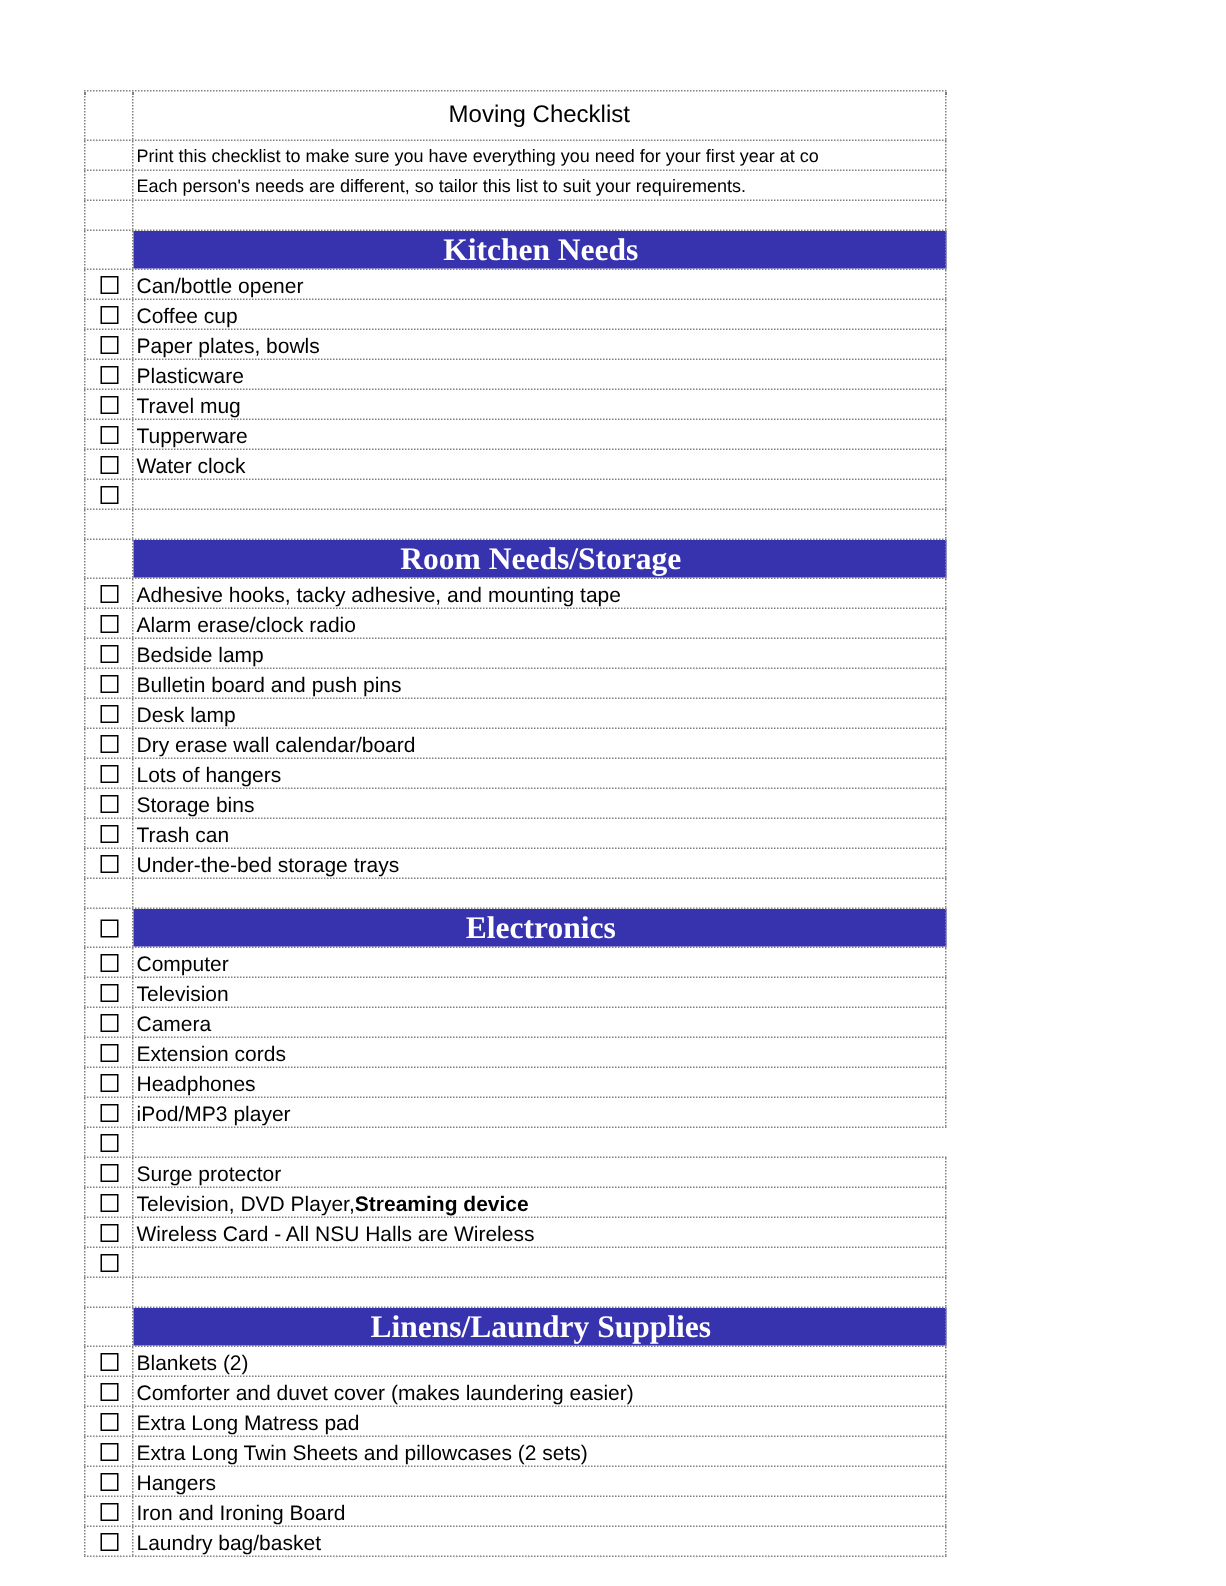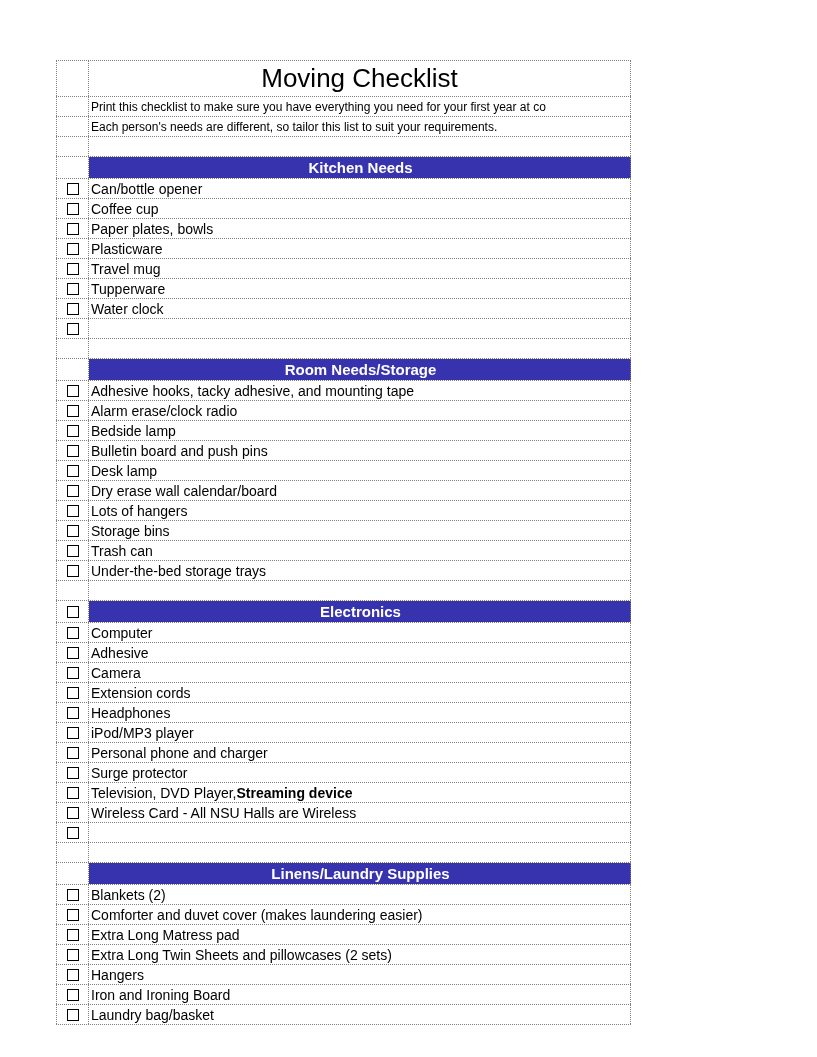--- a/index.html
+++ b/index.html
@@ -39,42 +39,43 @@
     min-height: 19px;
     padding-left: 2px;
     display: flex;
     align-items: center;
     border-right: 1px dotted #808080;
     overflow: hidden;
     white-space: nowrap;
   }
   .title-row .cell-b {
     justify-content: center;
-    font-size: 26px;
+    font-size: 16px;
     min-height: 28px;
     padding: 2px 0;
   }
   .intro .cell-b {
     font-size: 12px;
   }
   .cell-a, .cell-b {
     border-left: 1px dotted #808080;
   }
   .cell-b { border-left: none; }
   .row:first-child {
     border-top: 1px dotted #808080;
   }
   .section-hdr {
     background: #3732ae;
     color: #ffffff;
     font-weight: bold;
     text-align: center;
     justify-content: center !important;
-    font-size: 15px;
+    font-size: 21px;
     min-height: 21px !important;
+    font-family: Liberation Serif, serif;
   }
   .checkbox {
     width: 10px;
     height: 10px;
     border: 1px solid #000;
     display: inline-block;
   }
   .bold-part { font-weight: bold; }
 </style>
 </head>
@@ -234,21 +235,21 @@
       <div class="row">
         <div class="cell-a">
           <span class="checkbox"></span>
         </div>
         <div class="cell-b">Computer</div>
       </div>
       <div class="row">
         <div class="cell-a">
           <span class="checkbox"></span>
         </div>
-        <div class="cell-b">Adhesive</div>
+        <div class="cell-b">Television</div>
       </div>
       <div class="row">
         <div class="cell-a">
           <span class="checkbox"></span>
         </div>
         <div class="cell-b">Camera</div>
       </div>
       <div class="row">
         <div class="cell-a">
           <span class="checkbox"></span>
@@ -264,21 +265,20 @@
       <div class="row">
         <div class="cell-a">
           <span class="checkbox"></span>
         </div>
         <div class="cell-b">iPod/MP3 player</div>
       </div>
       <div class="row">
         <div class="cell-a">
           <span class="checkbox"></span>
         </div>
-        <div class="cell-b">Personal phone and charger</div>
       </div>
       <div class="row">
         <div class="cell-a">
           <span class="checkbox"></span>
         </div>
         <div class="cell-b">Surge protector</div>
       </div>
       <div class="row">
         <div class="cell-a">
           <span class="checkbox"></span>

